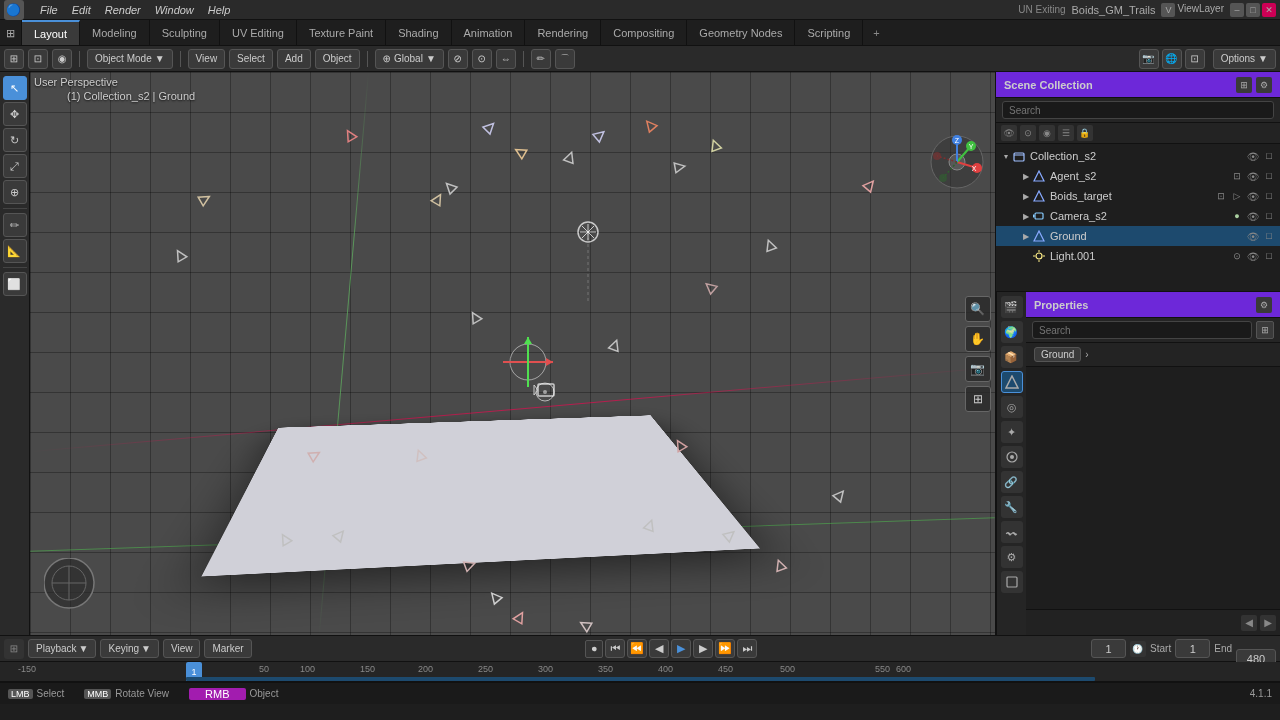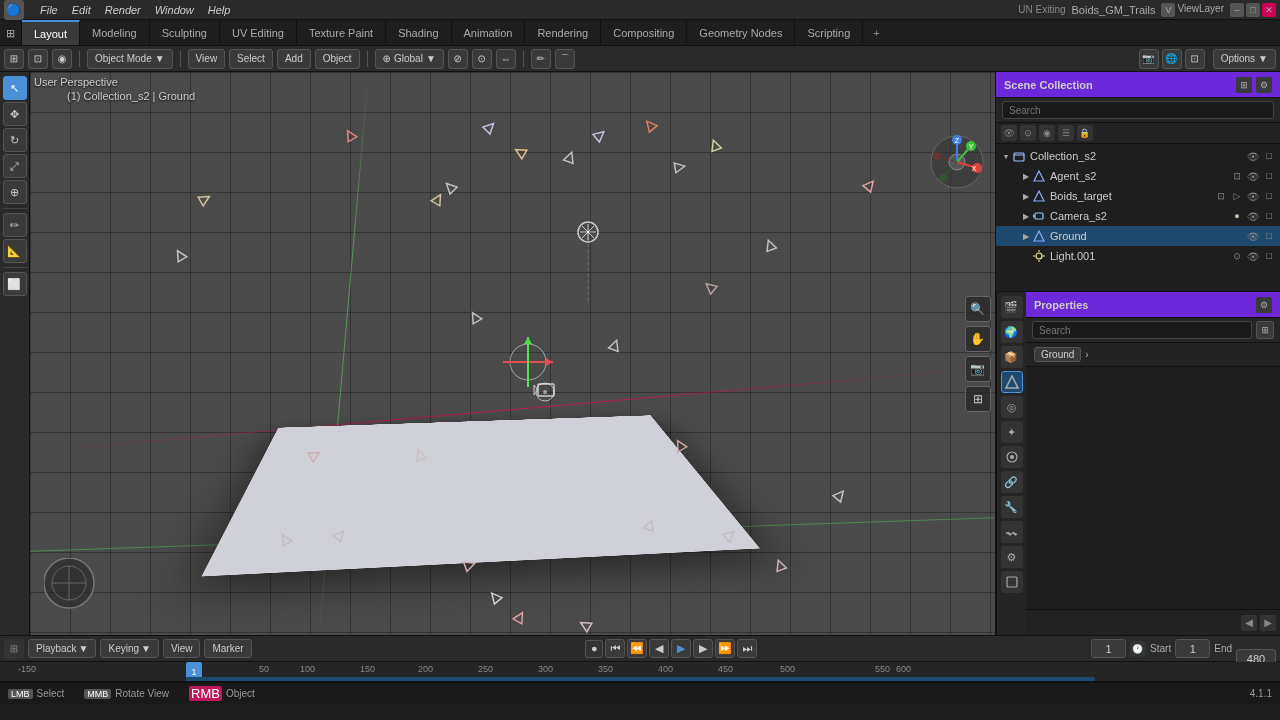--- a/index.html
+++ b/index.html
@@ -1051,19 +1051,19 @@
   <div class="status-bar">
     <div class="status-item">
       <span style="background:#555;border-radius:2px;padding:0 3px;font-size:9px;color:#fff;">LMB</span>
       <span>Select</span>
     </div>
     <div class="status-item">
       <span style="background:#555;border-radius:2px;padding:0 3px;font-size:9px;color:#fff;">MMB</span>
       <span>Rotate View</span>
     </div>
     <div class="status-item">
-      <span style="background:#be185d;border-radius:2px;padding:0 2px;font-size:13px;color:#fff;">RMB</span>
+      <span style="background:#a21caf;border-radius:2px;padding:0 16px;font-size:11px;color:#fff;">RMB</span>
       <span>Object</span>
     </div>
     <div style="flex:1;"></div>
     <div class="status-item">4.1.1</div>
   </div>
 </div>
 
 </body></html>

